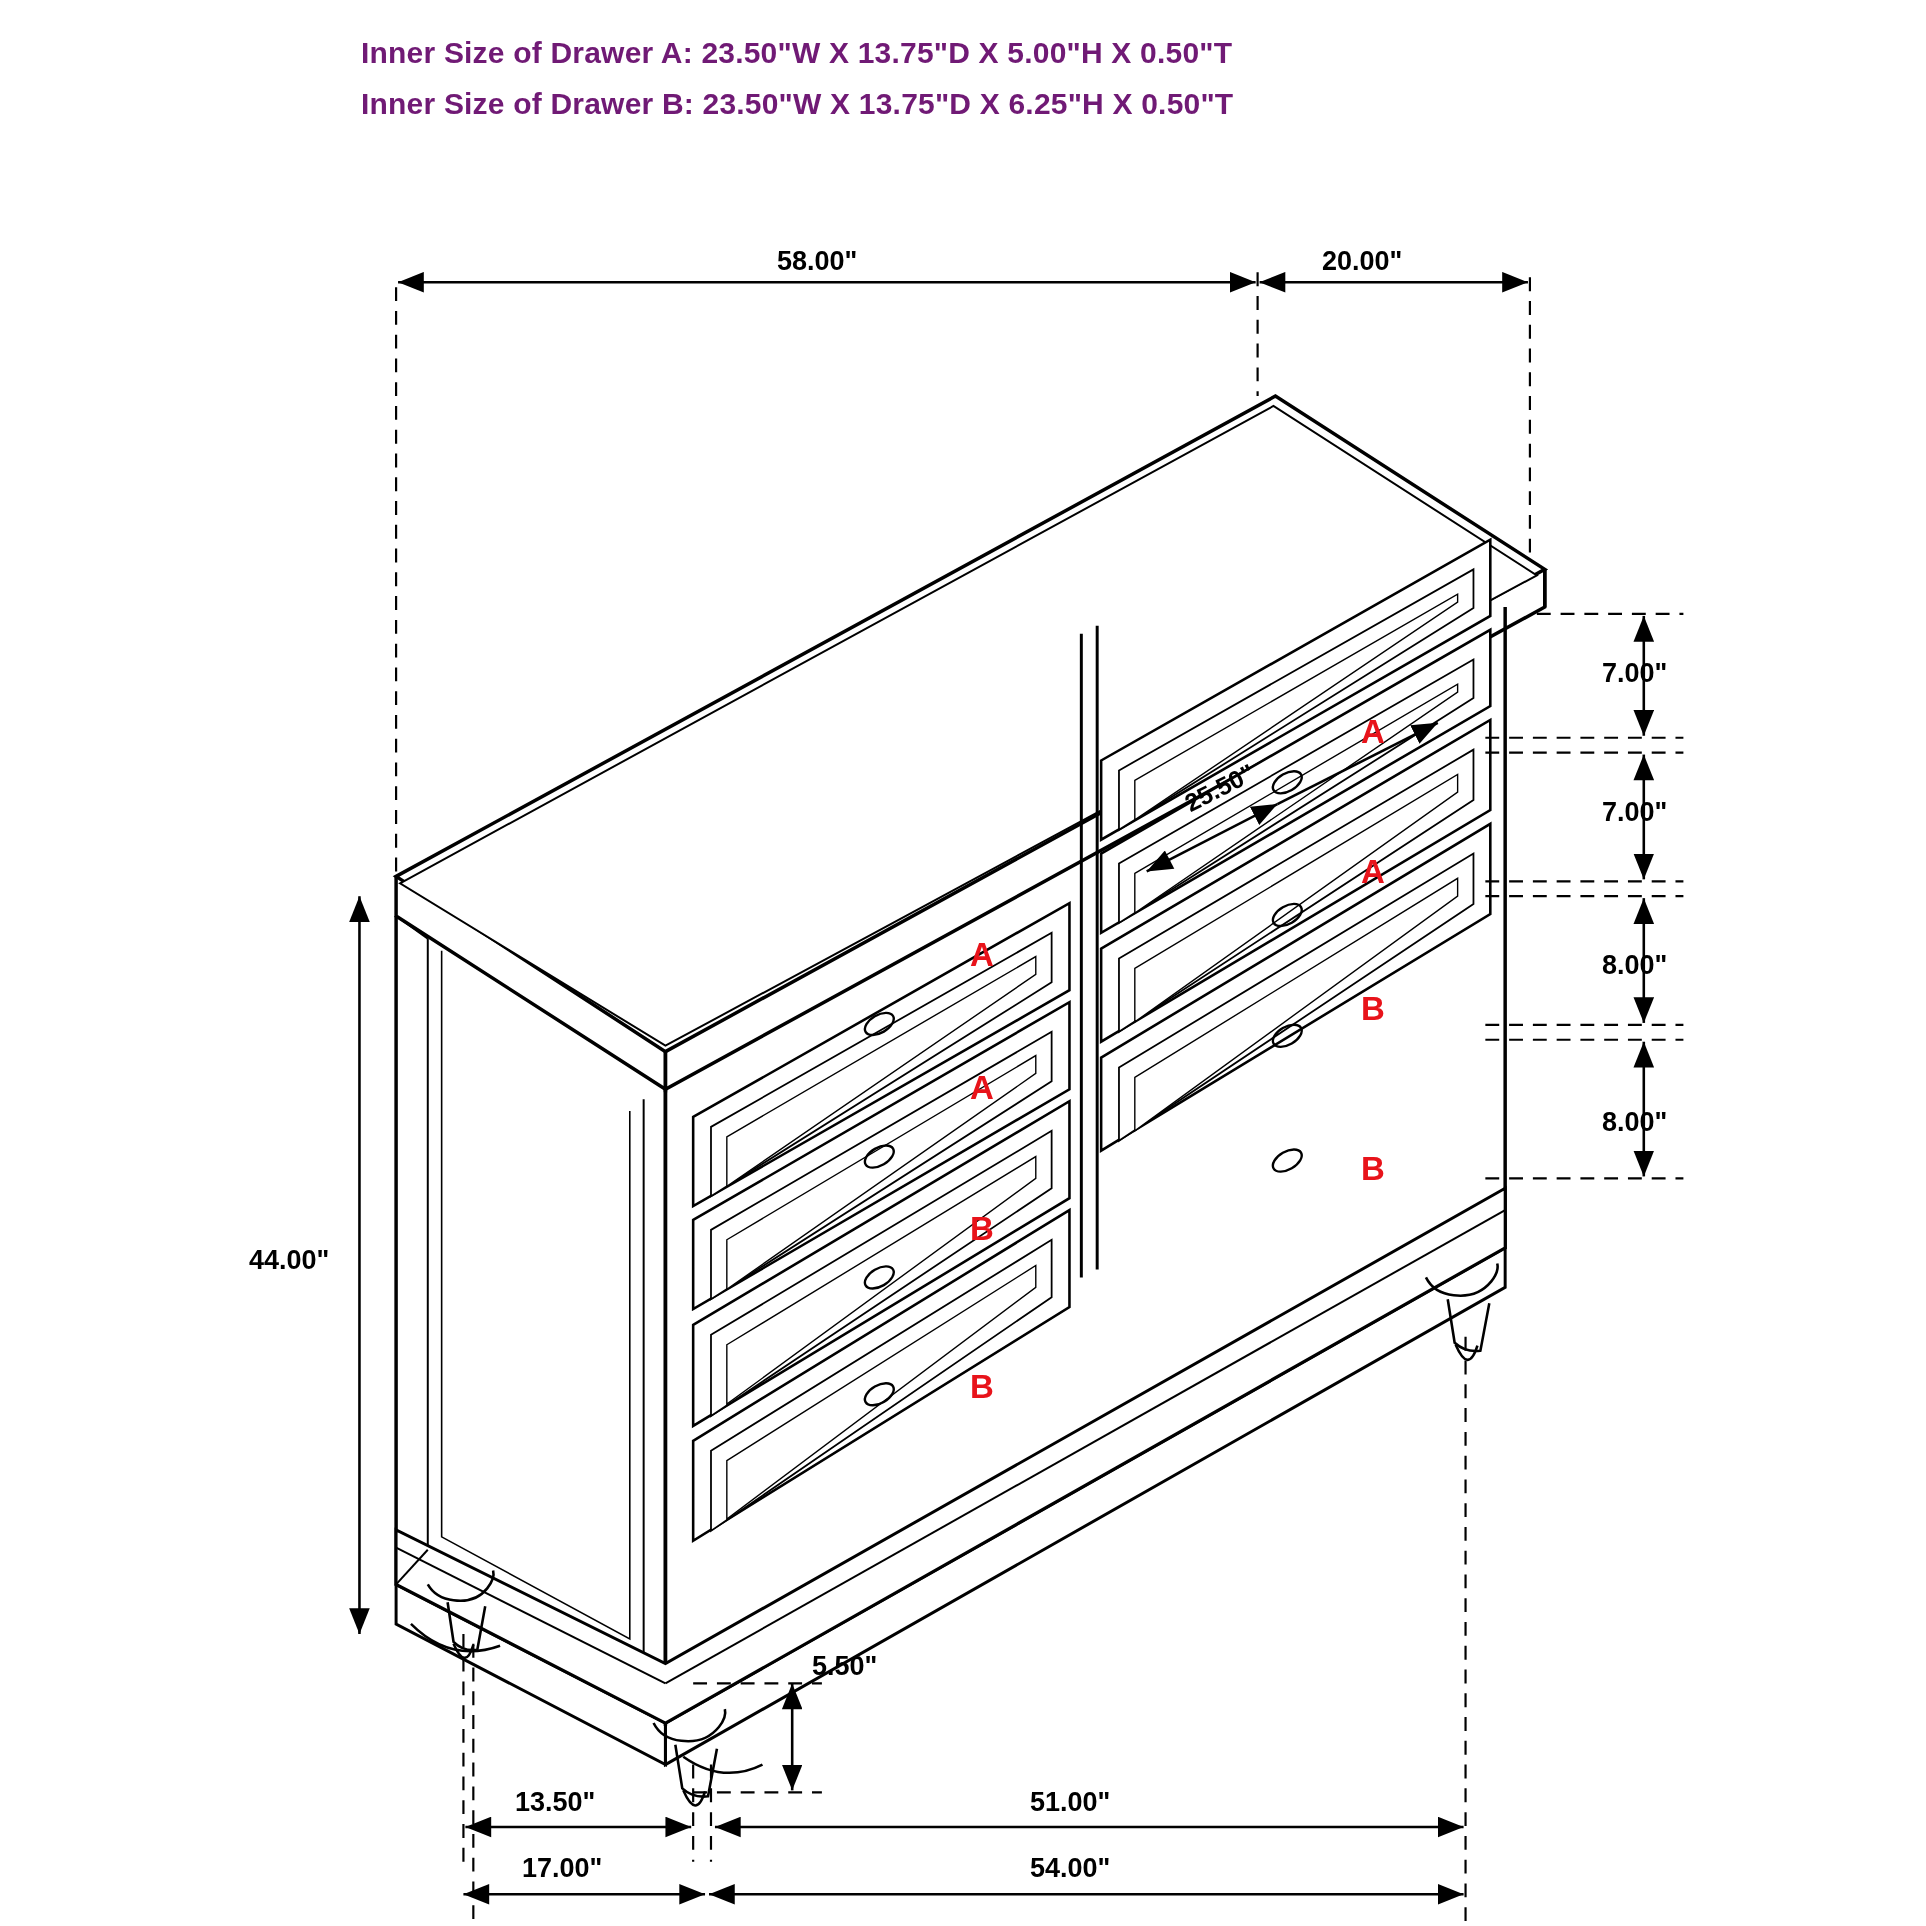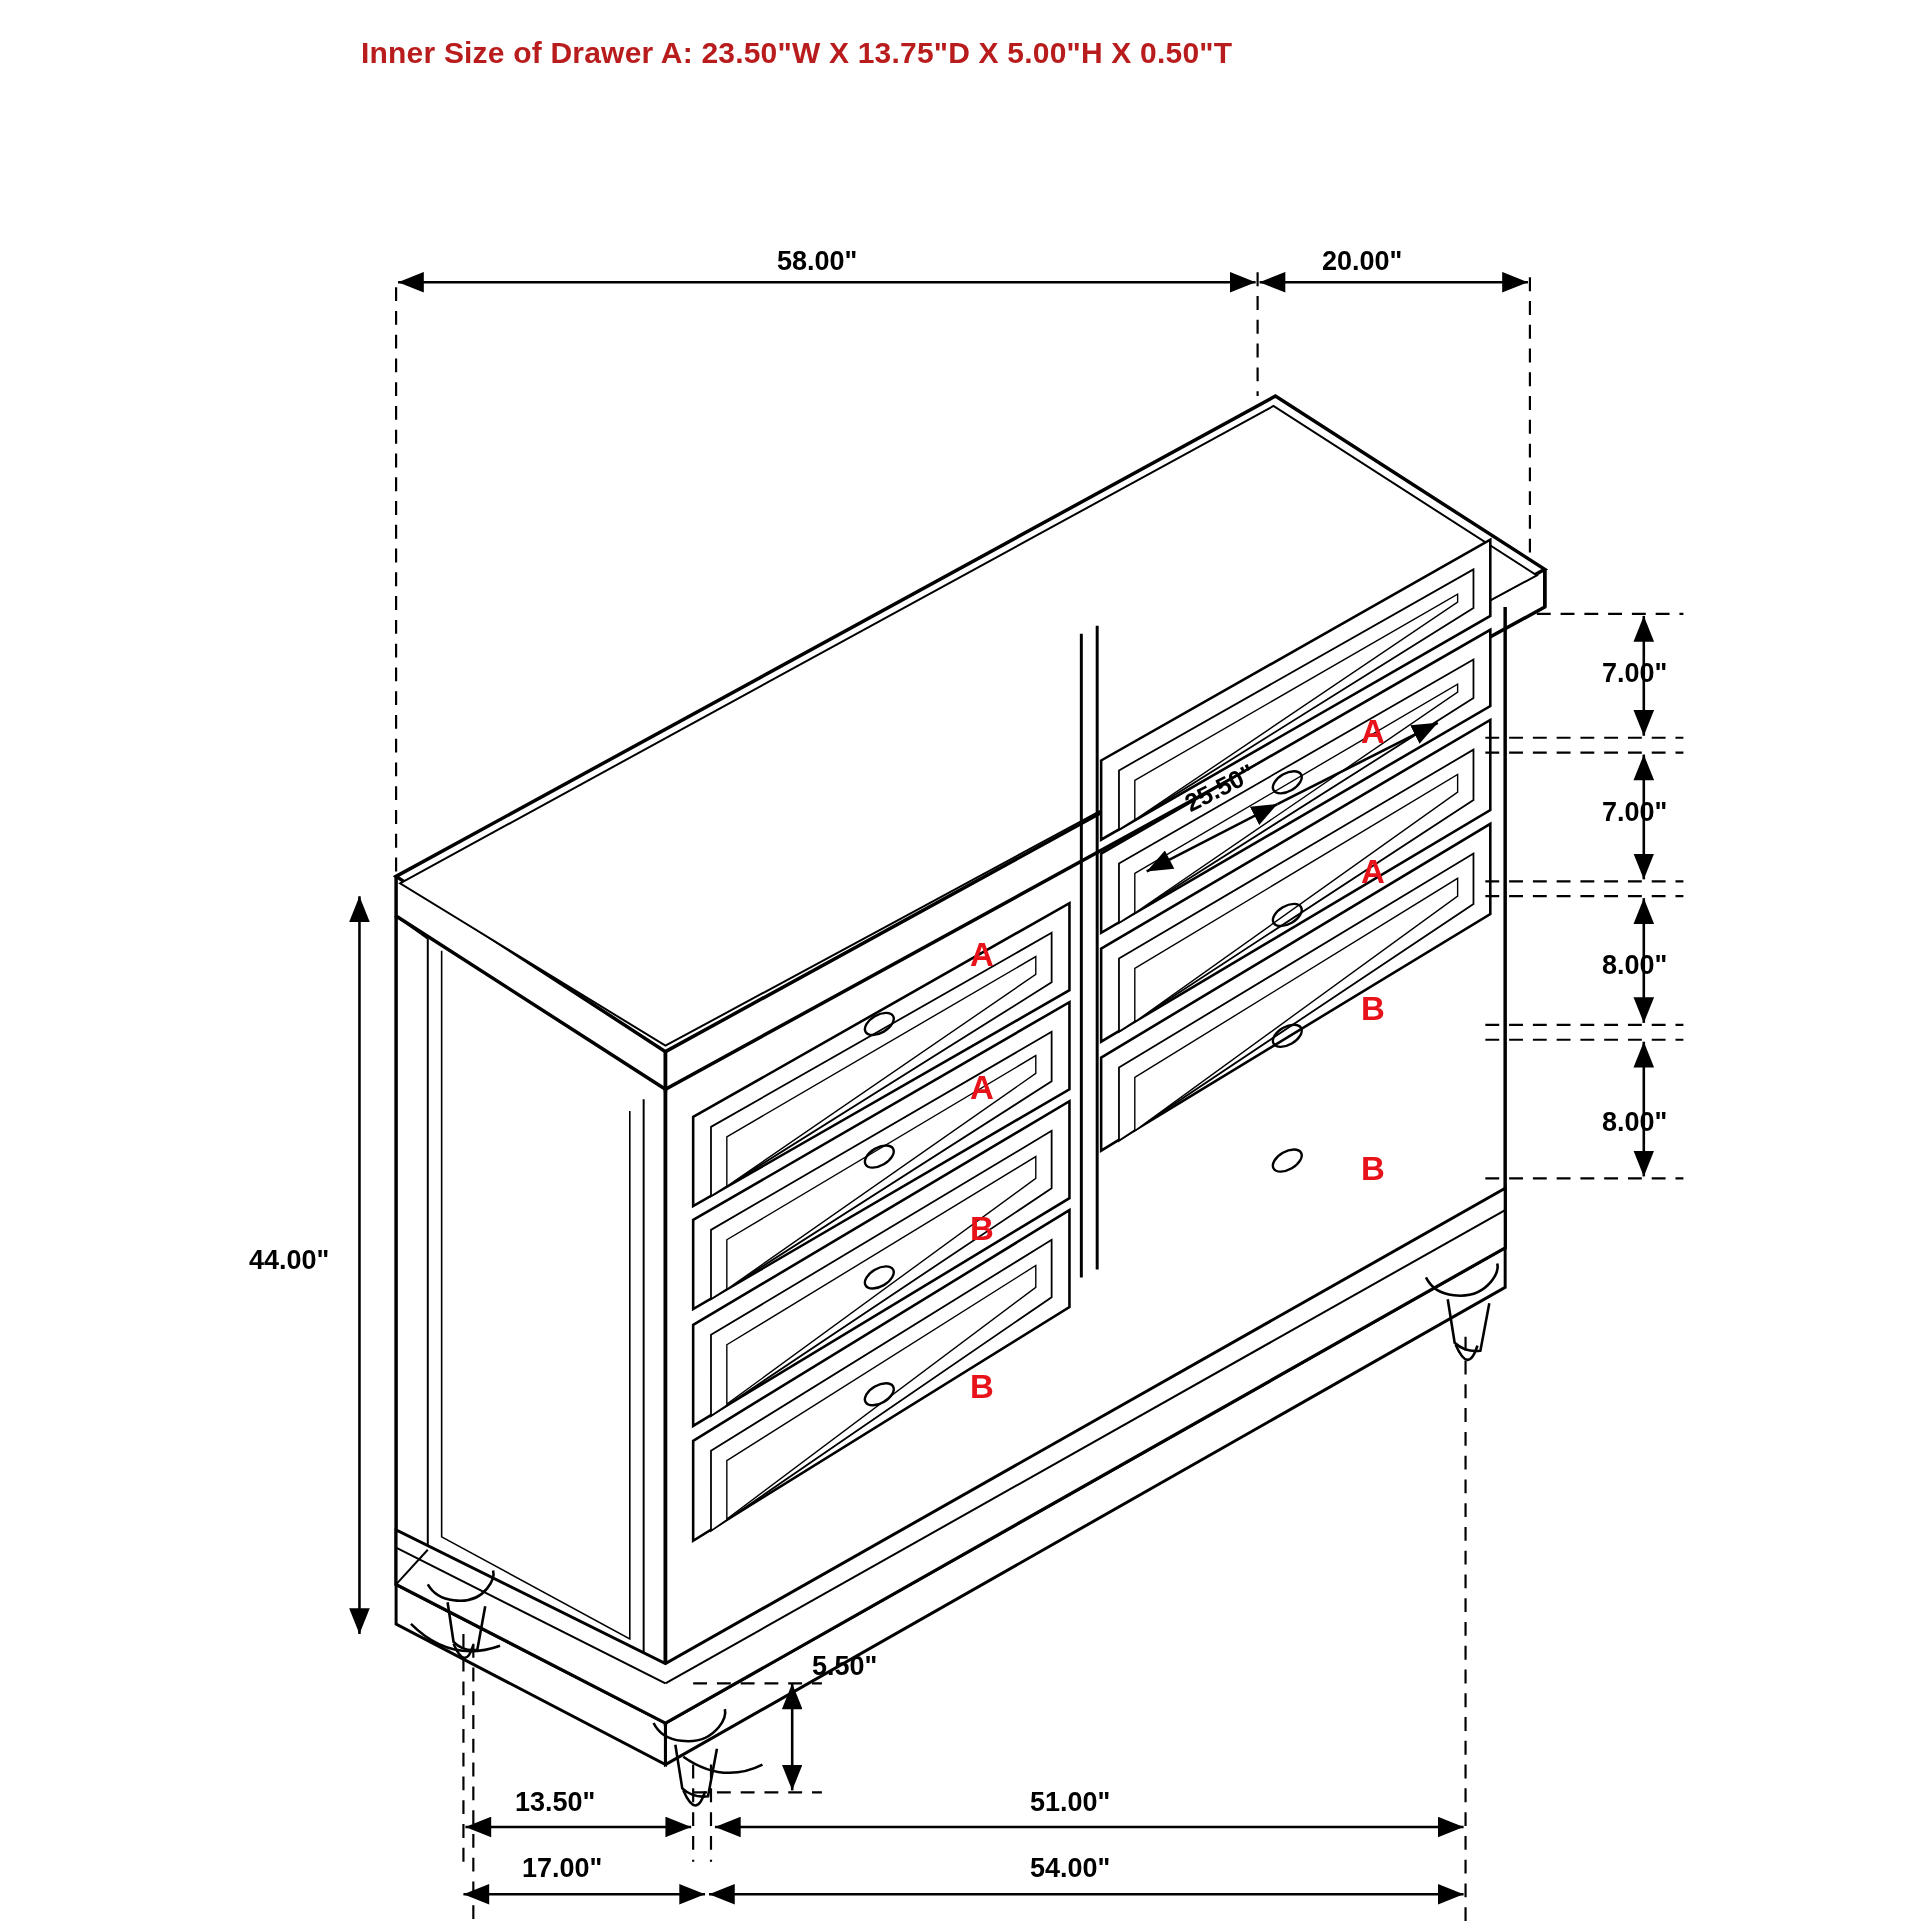--- a/index.html
+++ b/index.html
@@ -1,31 +1,32 @@
 <!DOCTYPE html>
 <html><head>
 <meta charset="utf-8">
 <style>
   html,body{margin:0;padding:0;background:#ffffff;}
   body{width:1927px;height:1927px;font-family:"Liberation Sans",sans-serif;position:relative;overflow:hidden;}
   #stage{position:absolute;left:0;top:0;width:1927px;height:1927px;}
-  .hdr{position:absolute;font-weight:bold;color:#b91c1c;letter-spacing:0.2px;}
+  .hdr{position:absolute;font-weight:bold;color:#701a75;letter-spacing:0.2px;}
   .hdr1{left:361px;top:36px;font-size:30px;}
   .hdr2{left:361px;top:87px;font-size:30px;}
   svg{position:absolute;left:0;top:0;}
   .dimtxt{position:absolute;font-weight:bold;font-size:27px;color:#000;white-space:nowrap;}
   .lbl{position:absolute;font-weight:bold;font-size:33px;color:#e8131a;}
   .lbl-small{position:absolute;font-weight:bold;font-size:25px;color:#000;}
 </style>
 </head>
 <body>
 
 <div id="stage">
 
   <div class="hdr hdr1">Inner Size of Drawer A: 23.50"W X 13.75"D X 5.00"H X 0.50"T</div>
+  <div class="hdr hdr2">Inner Size of Drawer B: 23.50"W X 13.75"D X 6.25"H X 0.50"T</div>
 
   <svg width="1927" height="1927" viewBox="0 0 1946 1946">
     <defs>
       <marker id="ah" markerWidth="12" markerHeight="12" refX="10" refY="4" orient="auto">
         <path d="M0,0 L10,4 L0,8 z" fill="#000"></path>
       </marker>
       <marker id="ah2" markerWidth="12" markerHeight="12" refX="0" refY="4" orient="auto">
         <path d="M10,0 L0,4 L10,8 z" fill="#000"></path>
       </marker>
     </defs>

